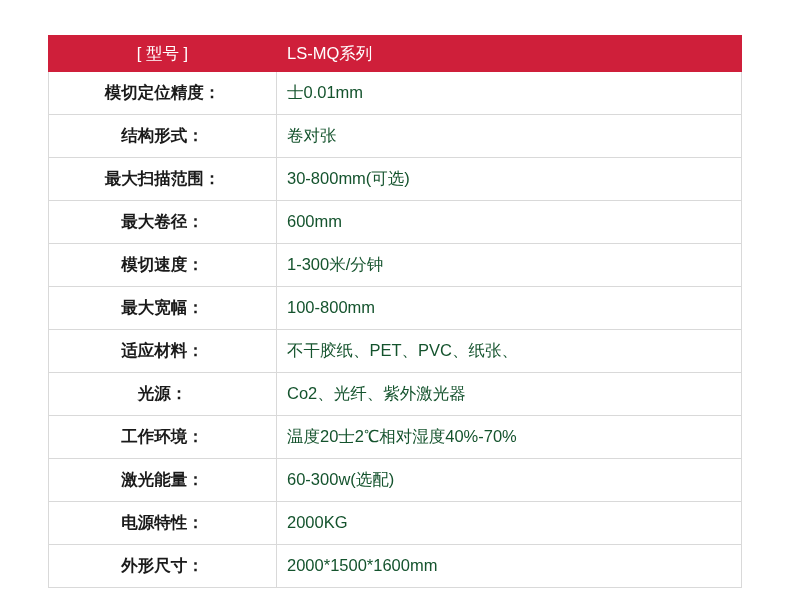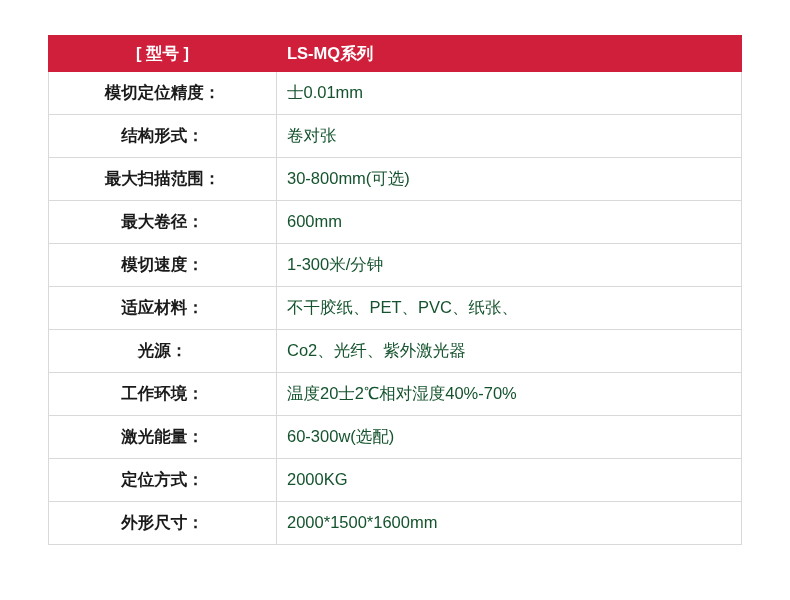--- a/index.html
+++ b/index.html
@@ -46,30 +46,30 @@
   }
   .col-value {
     text-align: left;
     padding-left: 14px;
     color: #14532d;
   }
   .head-row td {
     background: #cf1f3a;
     border: 1px solid #cf1f3a;
     color: #ffffff;
-    font-weight: bold;
+    font-weight: normal;
     height: 36px;
   }
   .head-row .col-label {
     color: #ffffff;
     text-align: center;
   }
   .head-row .col-value {
     color: #ffffff;
-    font-weight: bold;
+    font-weight: normal;
   }
 </style>
 </head>
 <body>
 
 <div class="page">
   <table class="spec-table">
     <tbody>
       <tr class="head-row">
         <td class="col-label">[ 型号 ]</td>
@@ -89,37 +89,41 @@
       </tr>
       <tr>
         <td class="col-label">最大卷径：</td>
         <td class="col-value">600mm</td>
       </tr>
       <tr>
         <td class="col-label">模切速度：</td>
         <td class="col-value">1-300米/分钟</td>
       </tr>
       <tr>
+        <td class="col-label">最大宽幅：</td>
+        <td class="col-value">100-800mm</td>
+      </tr>
+      <tr>
         <td class="col-label">适应材料：</td>
         <td class="col-value">不干胶纸、PET、PVC、纸张、</td>
       </tr>
       <tr>
         <td class="col-label">光源：</td>
         <td class="col-value">Co2、光纤、紫外激光器</td>
       </tr>
       <tr>
         <td class="col-label">工作环境：</td>
         <td class="col-value">温度20士2℃相对湿度40%-70%</td>
       </tr>
       <tr>
         <td class="col-label">激光能量：</td>
         <td class="col-value">60-300w(选配)</td>
       </tr>
       <tr>
-        <td class="col-label">定位方式：</td>
+        <td class="col-label">电源特性：</td>
         <td class="col-value">2000KG</td>
       </tr>
       <tr>
         <td class="col-label">外形尺寸：</td>
         <td class="col-value">2000*1500*1600mm</td>
       </tr>
     </tbody>
   </table>
 </div>
 

